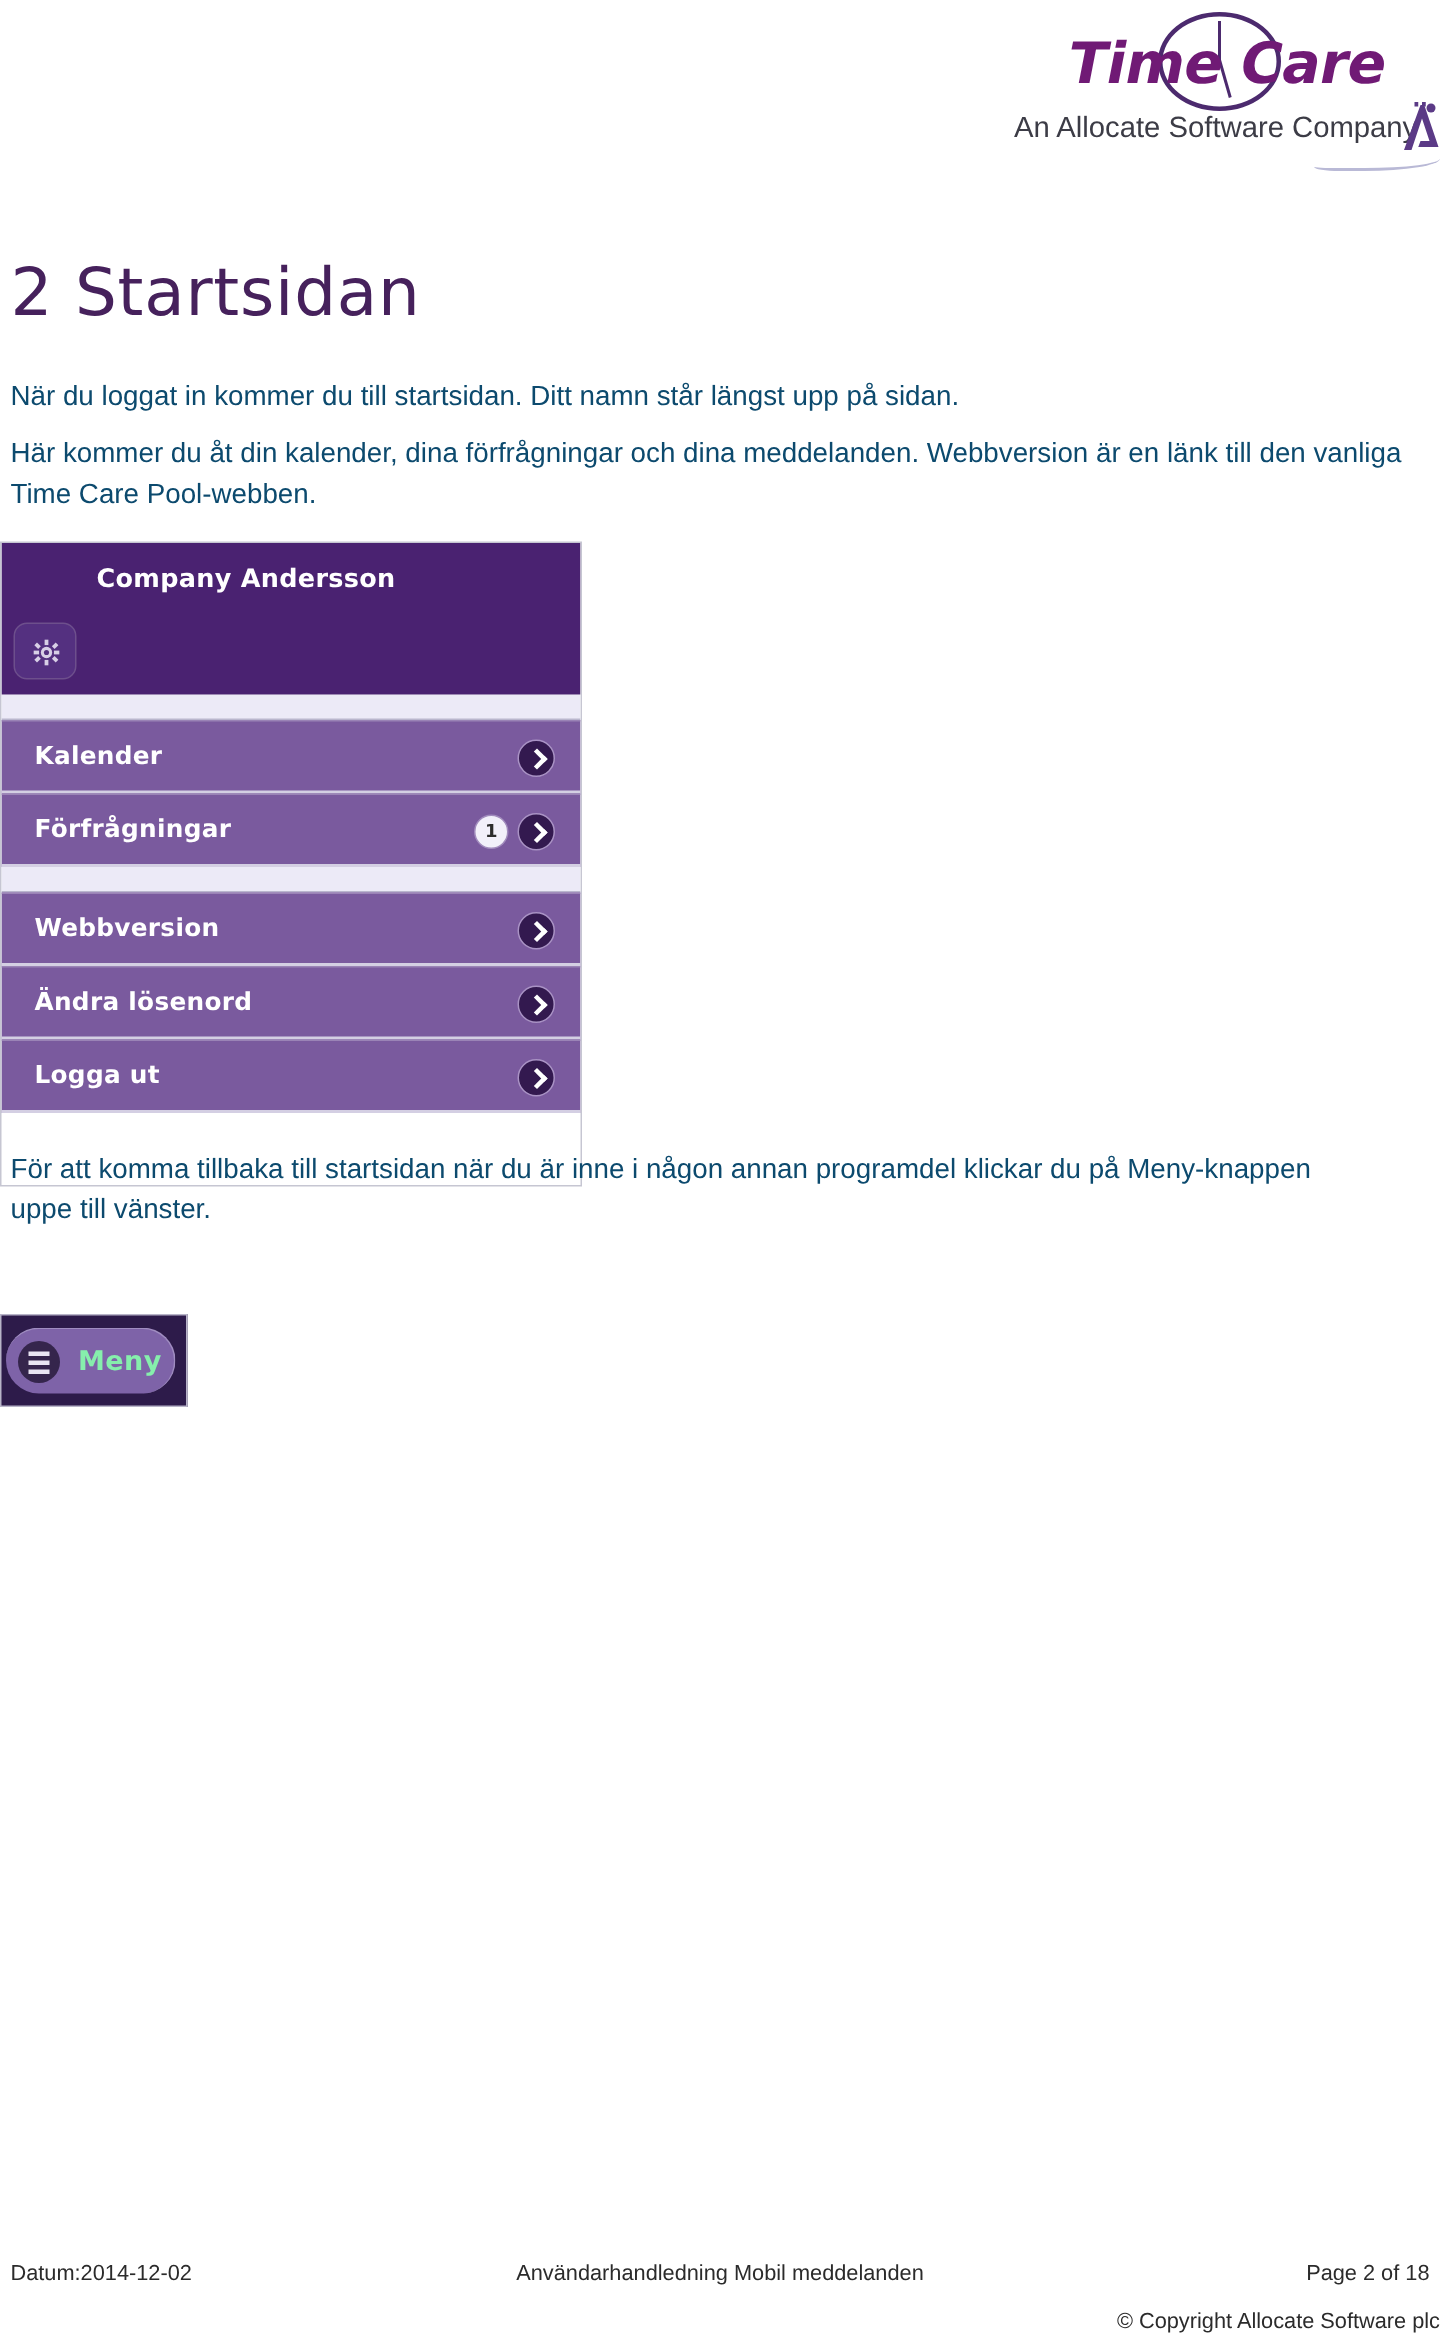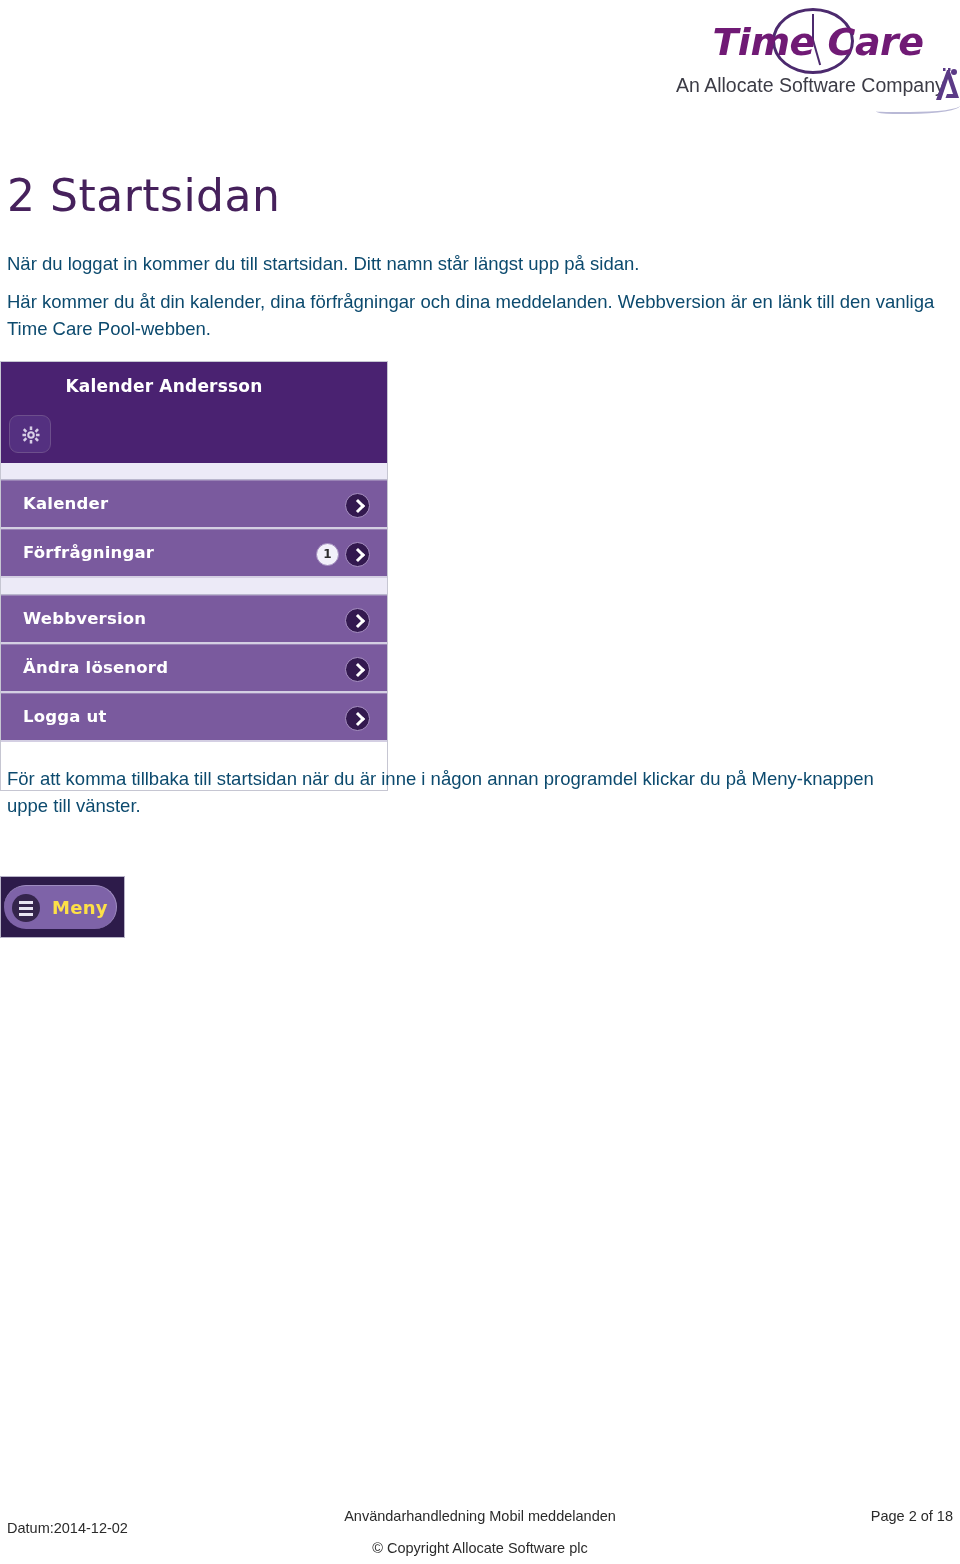--- a/index.html
+++ b/index.html
@@ -261,45 +261,45 @@
   .meny-icon i:nth-child(1) { top: 7px; }
   .meny-icon i:nth-child(2) { top: 13px; }
   .meny-icon i:nth-child(3) { top: 19px; }
   .meny-text {
     position: absolute;
     left: 48px;
     top: 11px;
     font-family: "DejaVu Sans", sans-serif;
     font-size: 18px;
     font-weight: bold;
-    color: #fde047;
+    color: #86efac;
     letter-spacing: 0.3px;
   }
 
   
   .footer {
     position: absolute;
     left: 0;
     top: 1508px;
     width: 960px;
     height: 56px;
     font-family: "Liberation Sans", sans-serif;
     font-size: 14.5px;
     color: #2b2b2b;
   }
   .footer-row-1 { position: relative; height: 26px; }
-  .footer-left { position: absolute; left: 7px; top: 0; margin-top: 12px; }
+  .footer-left { position: absolute; left: 7px; top: 0; }
   .footer-center { position: absolute; left: 0; top: 0; width: 960px; text-align: center; }
   .footer-right { position: absolute; right: 7px; top: 0; }
   .footer-copy {
     position: absolute;
     left: 0;
     top: 32px;
     width: 960px;
-    text-align: center;
+    text-align: right;
   }
 </style>
 </head>
 <body>
 
 <div class="page">
 
   <div class="logo-block">
     <div class="logo-clock"></div>
     <div class="logo-hand-1"></div>
@@ -316,21 +316,21 @@
   </div>
 
   <div class="h1">2 Startsidan</div>
 
   <div class="para" id="para-1">När du loggat in kommer du till startsidan. Ditt namn står längst upp på sidan.</div>
   <div class="para" id="para-2">Här kommer du åt din kalender, dina förfrågningar och dina meddelanden.  Webbversion är en länk till den vanliga Time Care Pool-webben.</div>
 
   <div class="app-shot">
 
     <div class="app-header">
-      <div class="app-user-name">Kalender Andersson</div>
+      <div class="app-user-name">Company Andersson</div>
       <div class="gear-btn">
         <svg width="20" height="18" viewBox="0 0 20 20">
           <g fill="#d8cfe6">
             <circle cx="10" cy="10" r="4.2"></circle>
             <rect x="8.6" y="0.5" width="2.8" height="4"></rect>
             <rect x="8.6" y="15.5" width="2.8" height="4"></rect>
             <rect x="0.5" y="8.6" width="4" height="2.8"></rect>
             <rect x="15.5" y="8.6" width="4" height="2.8"></rect>
             <rect x="2" y="3" width="2.8" height="4" transform="rotate(-45 3.4 5)"></rect>
             <rect x="15" y="13" width="2.8" height="4" transform="rotate(-45 16.4 15)"></rect>

